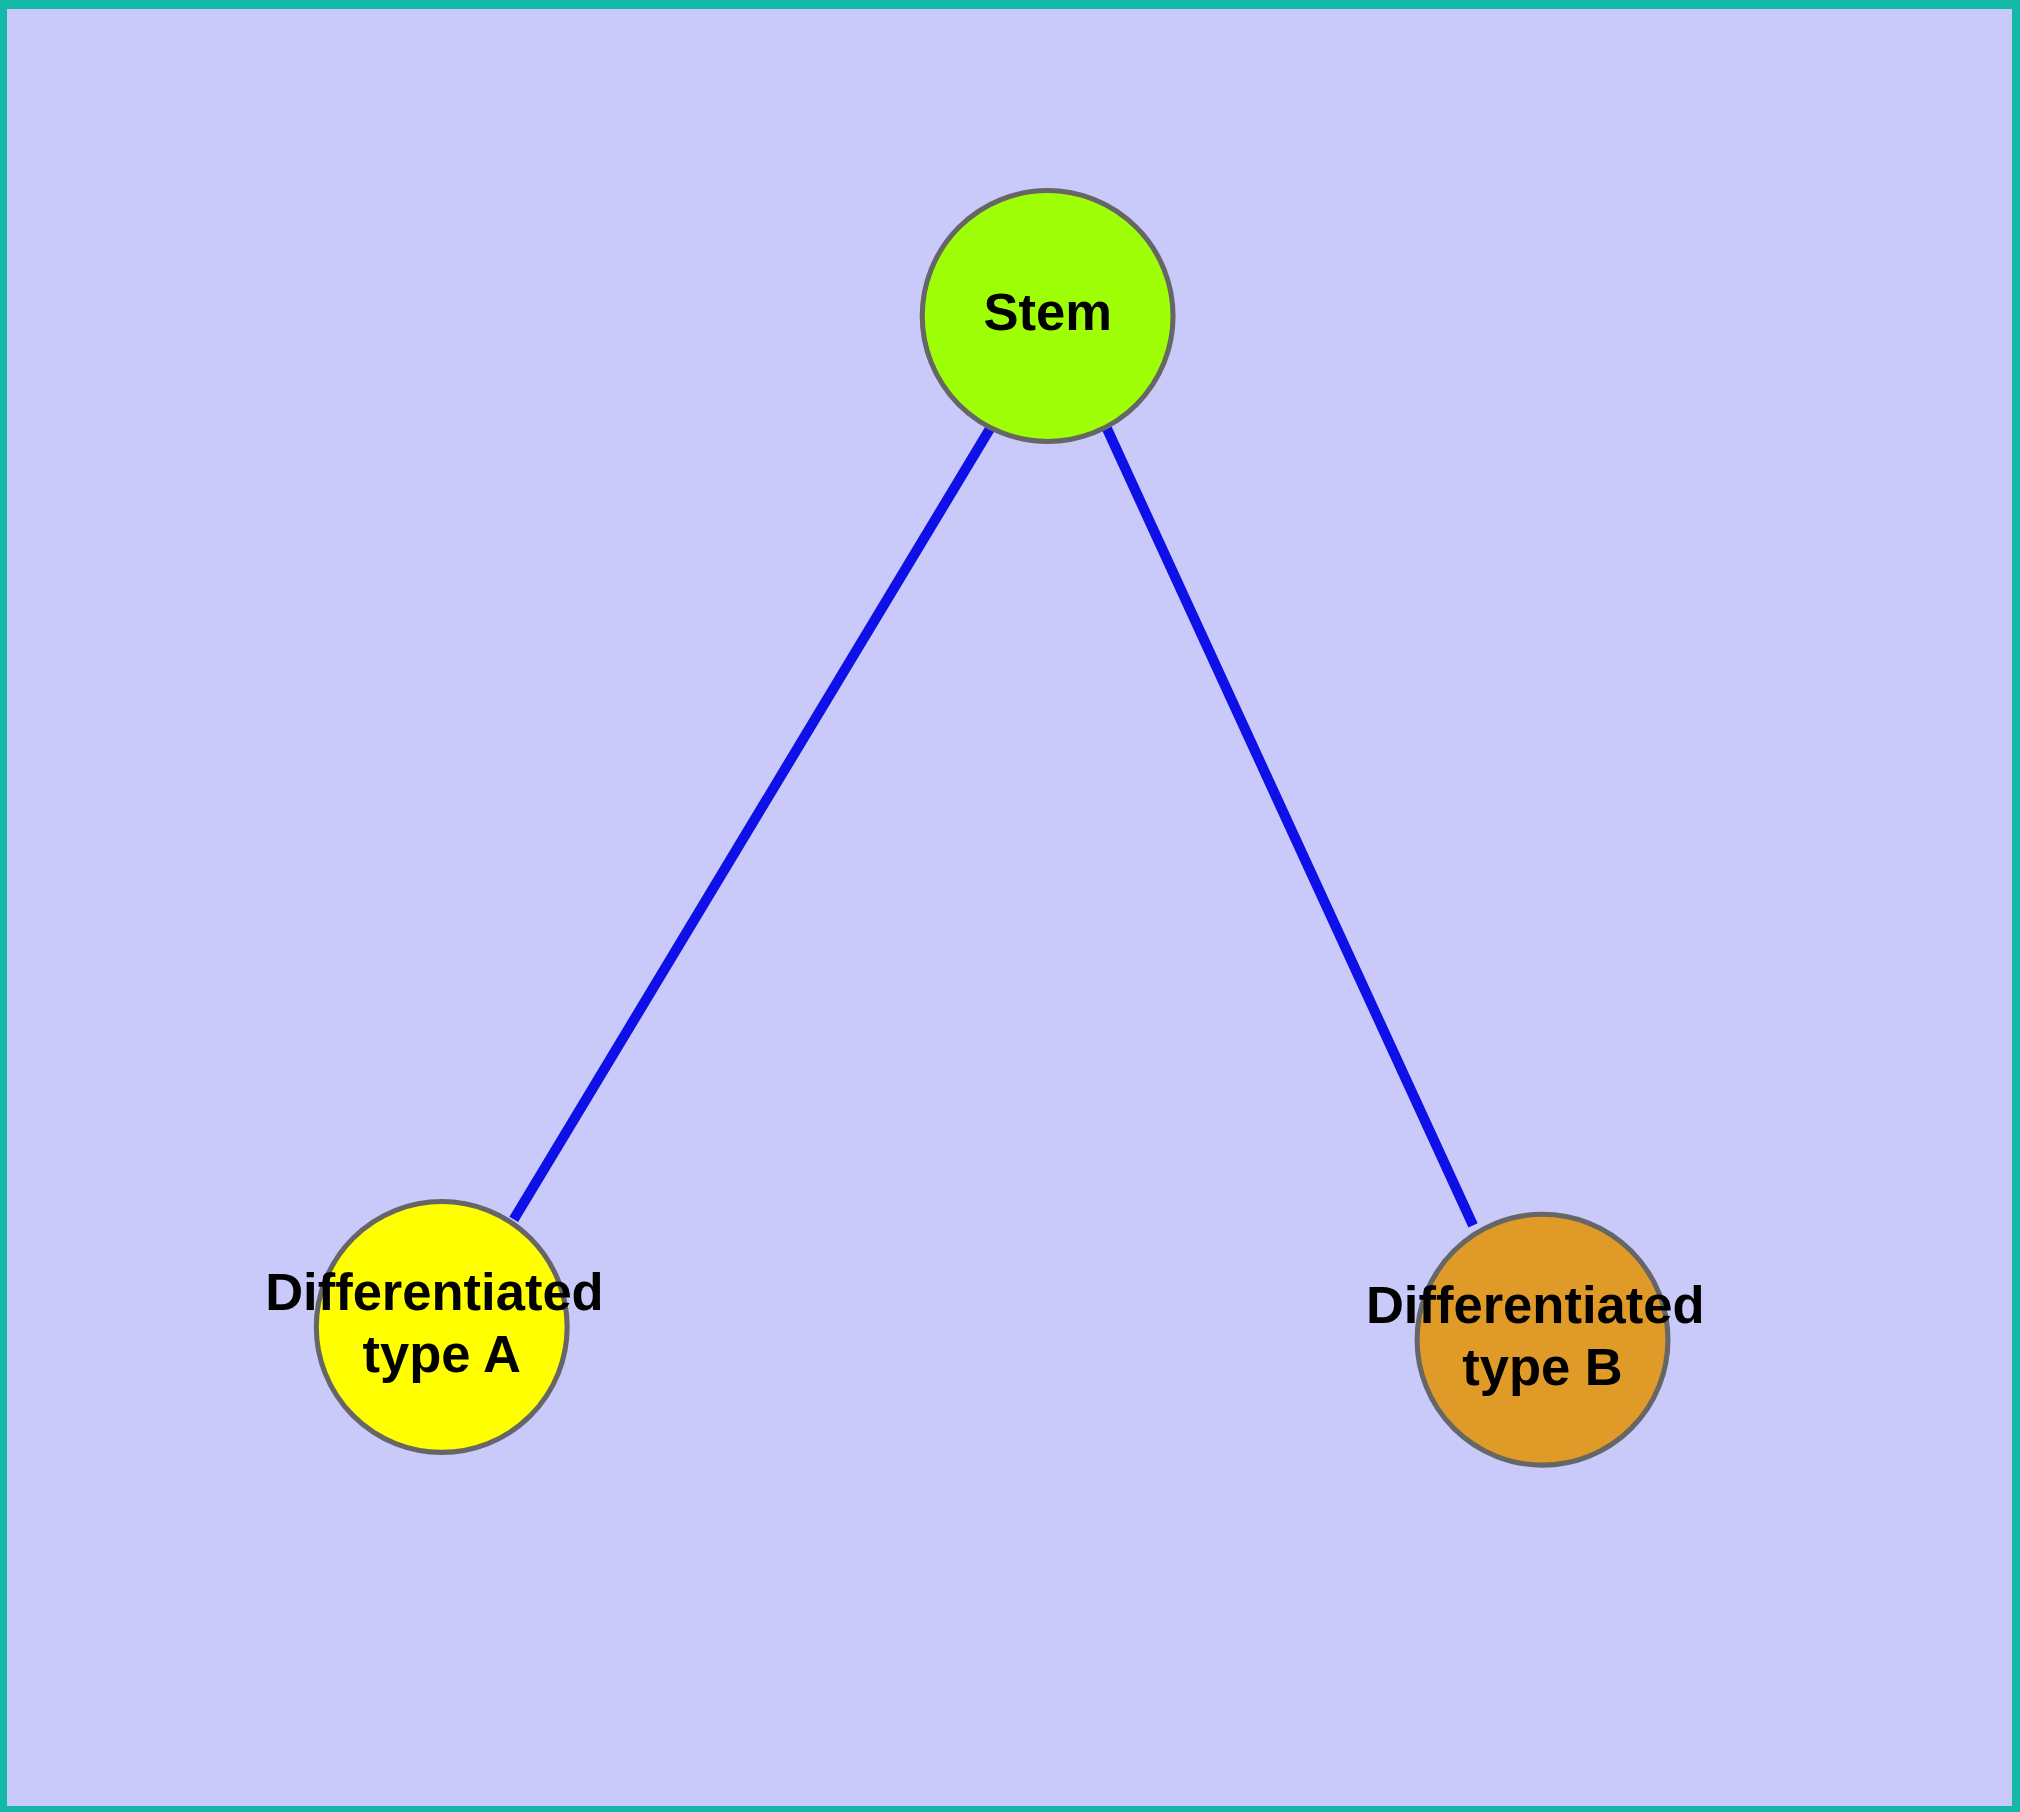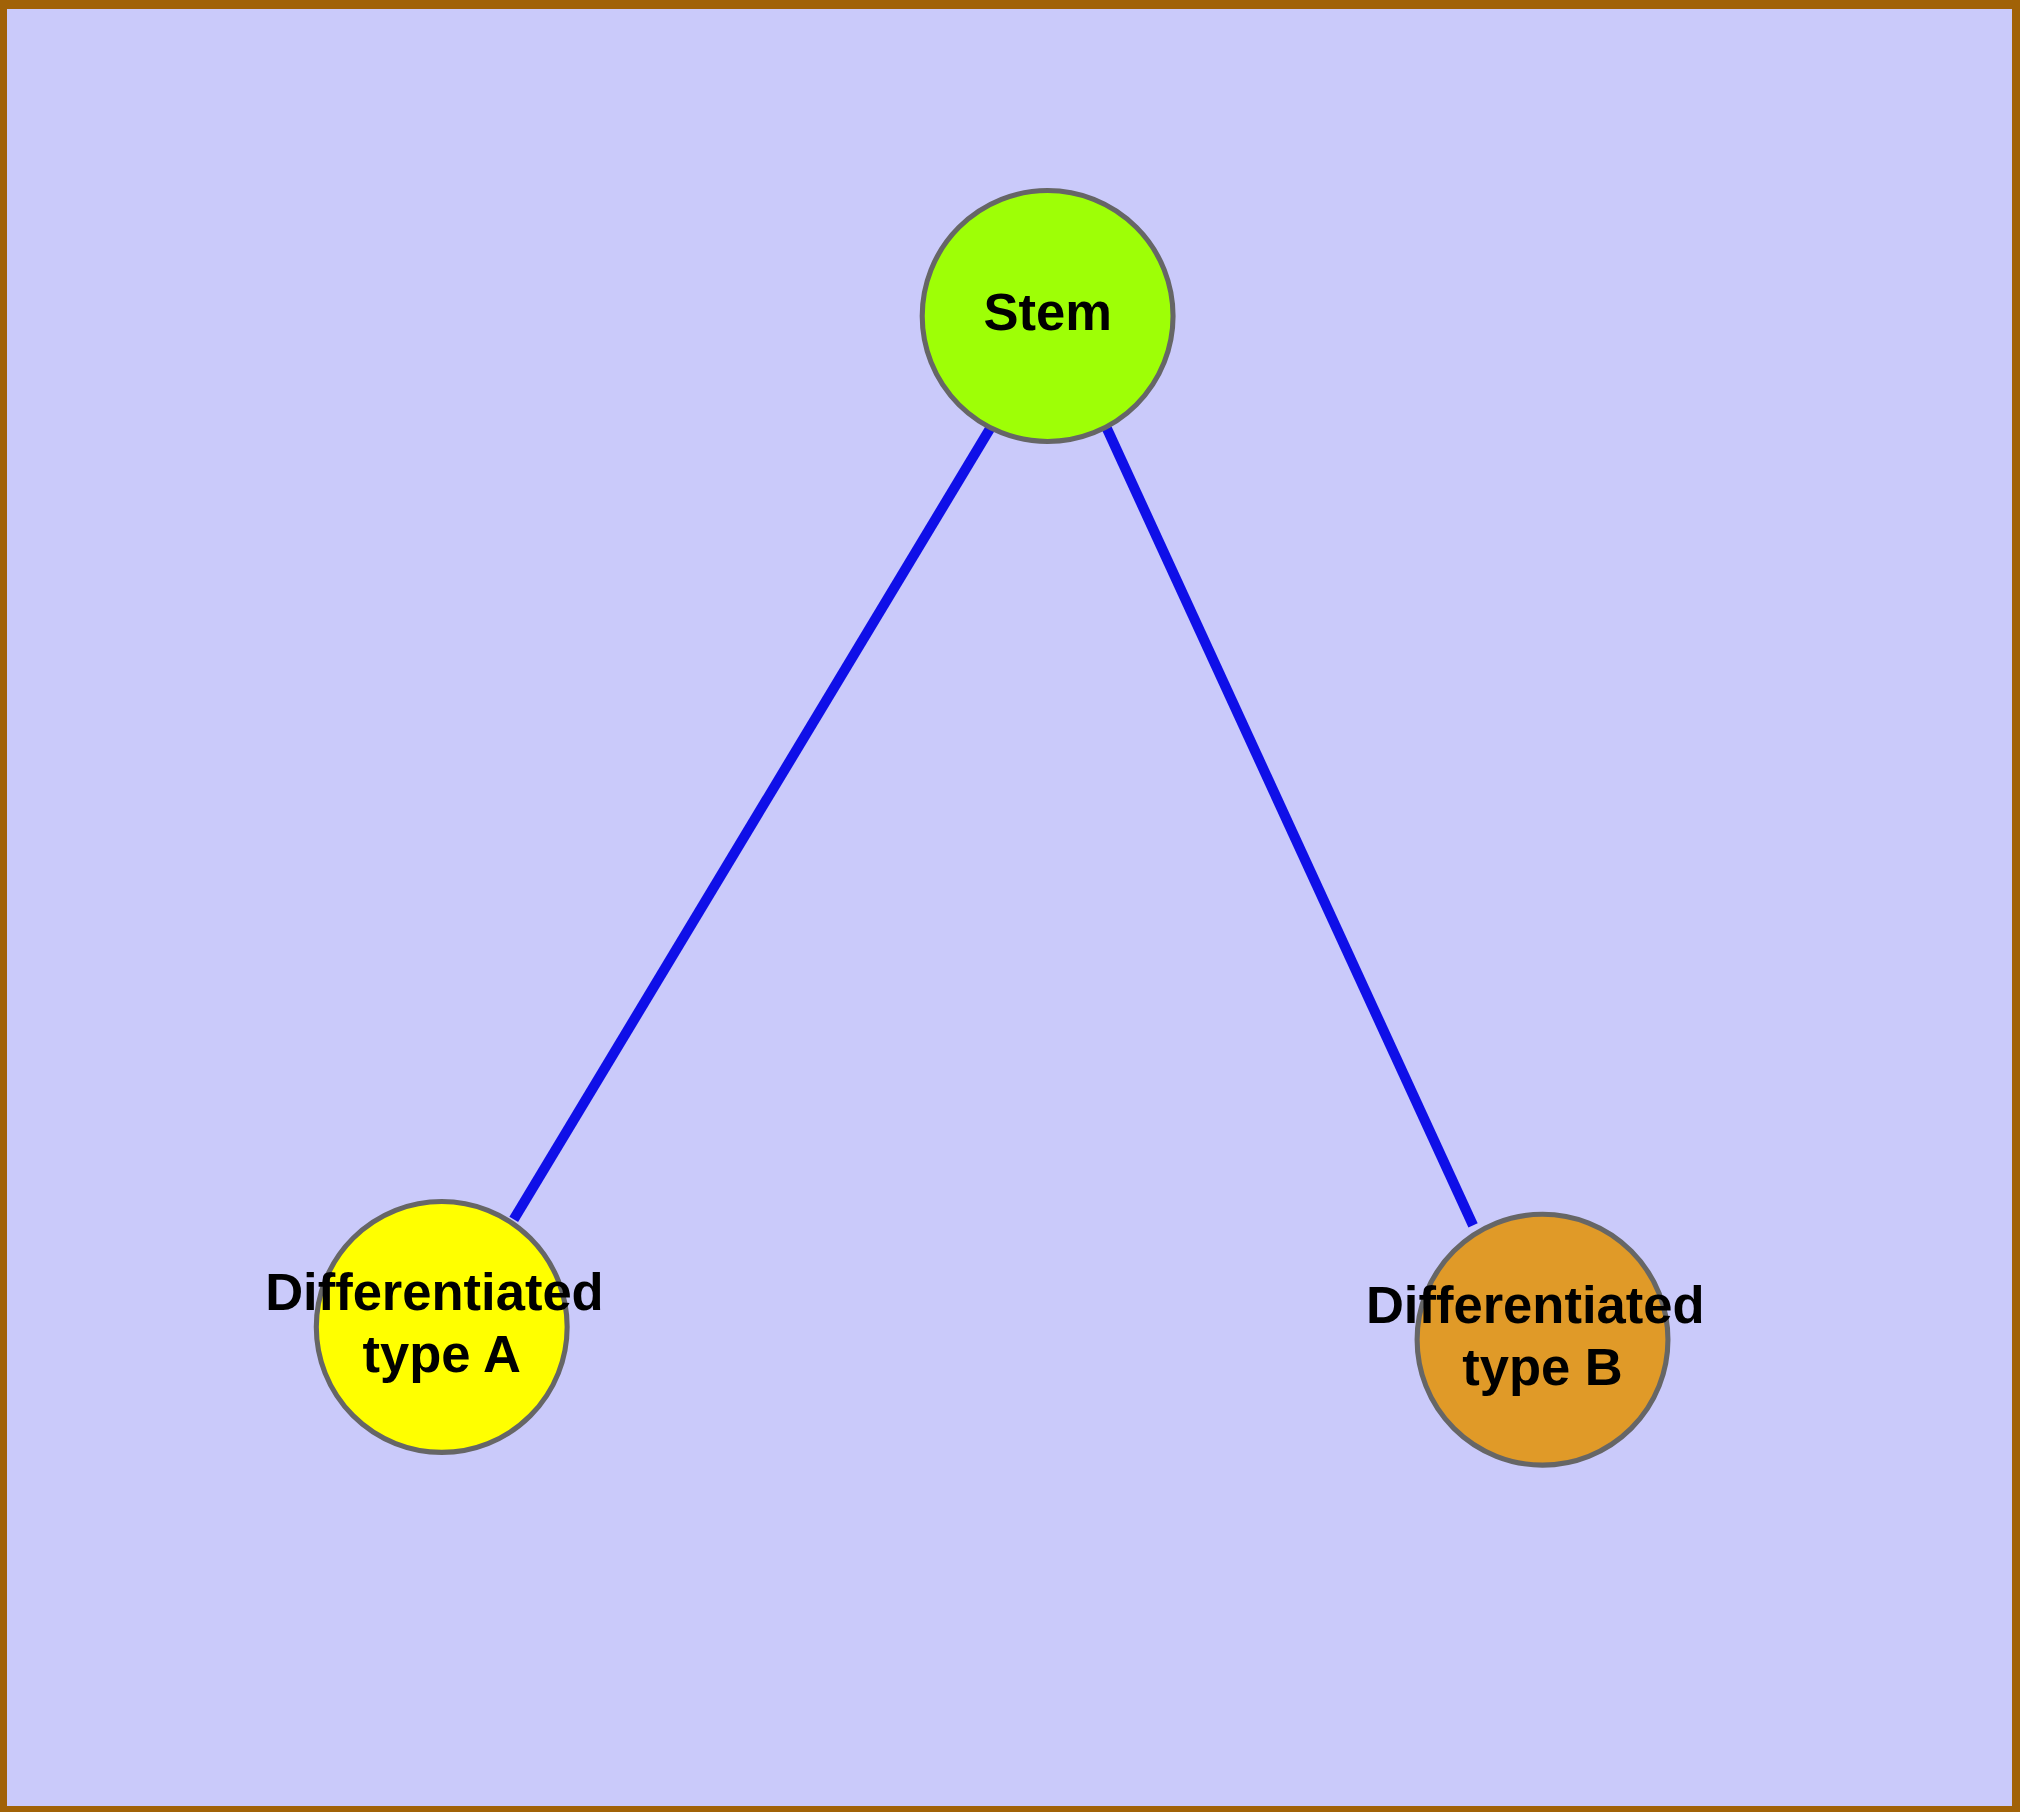--- a/index.html
+++ b/index.html
@@ -5,21 +5,21 @@
 <style>
   html, body {
     margin: 0;
     padding: 0;
     background: #ffffff;
   }
   #canvas {
     position: relative;
     width: 2021px;
     height: 1812px;
-    background: #a16207;
+    background: #14b8a6;
     overflow: hidden;
     font-family: "Liberation Sans", "DejaVu Sans", sans-serif;
   }
   #plot-area {
     position: absolute;
     left: 6.8px;
     top: 8.5px;
     width: 2005px;
     height: 1797px;
     background: #cacafa;

